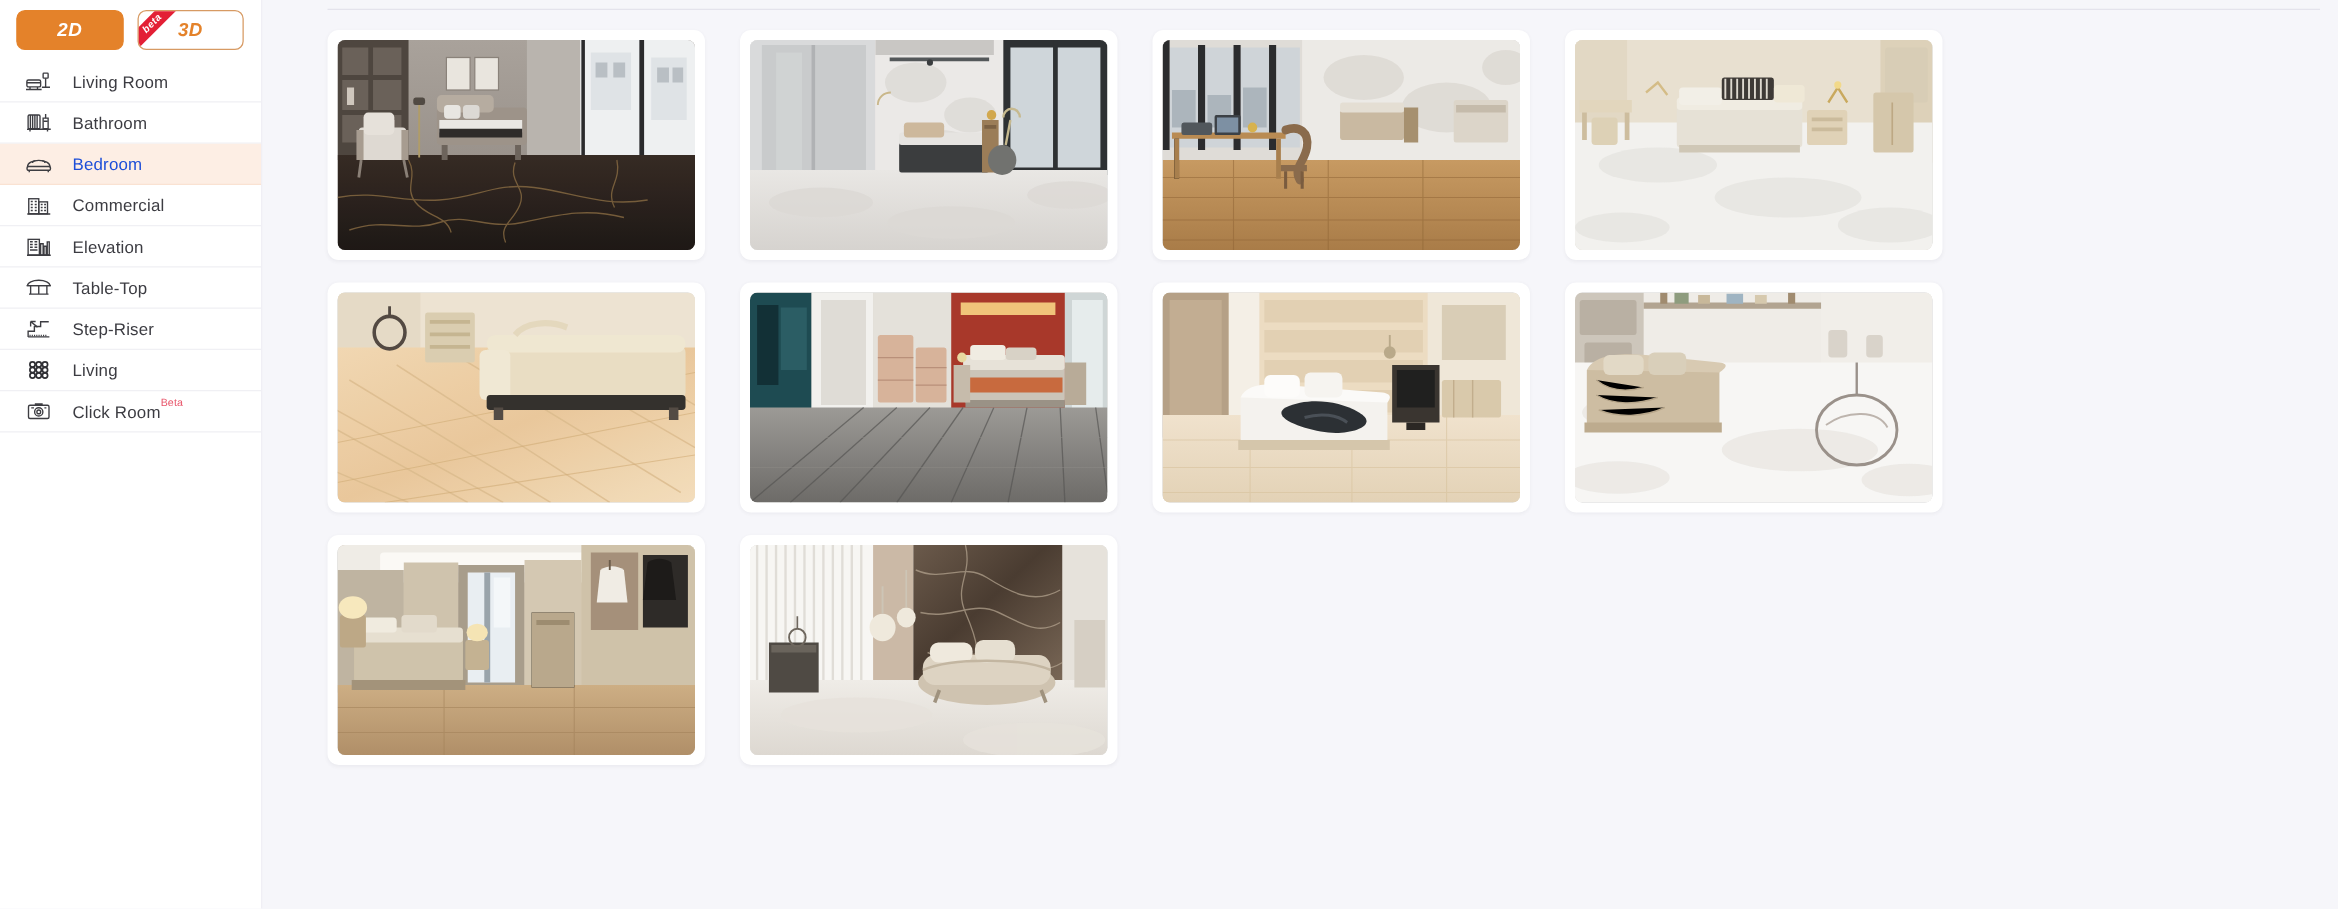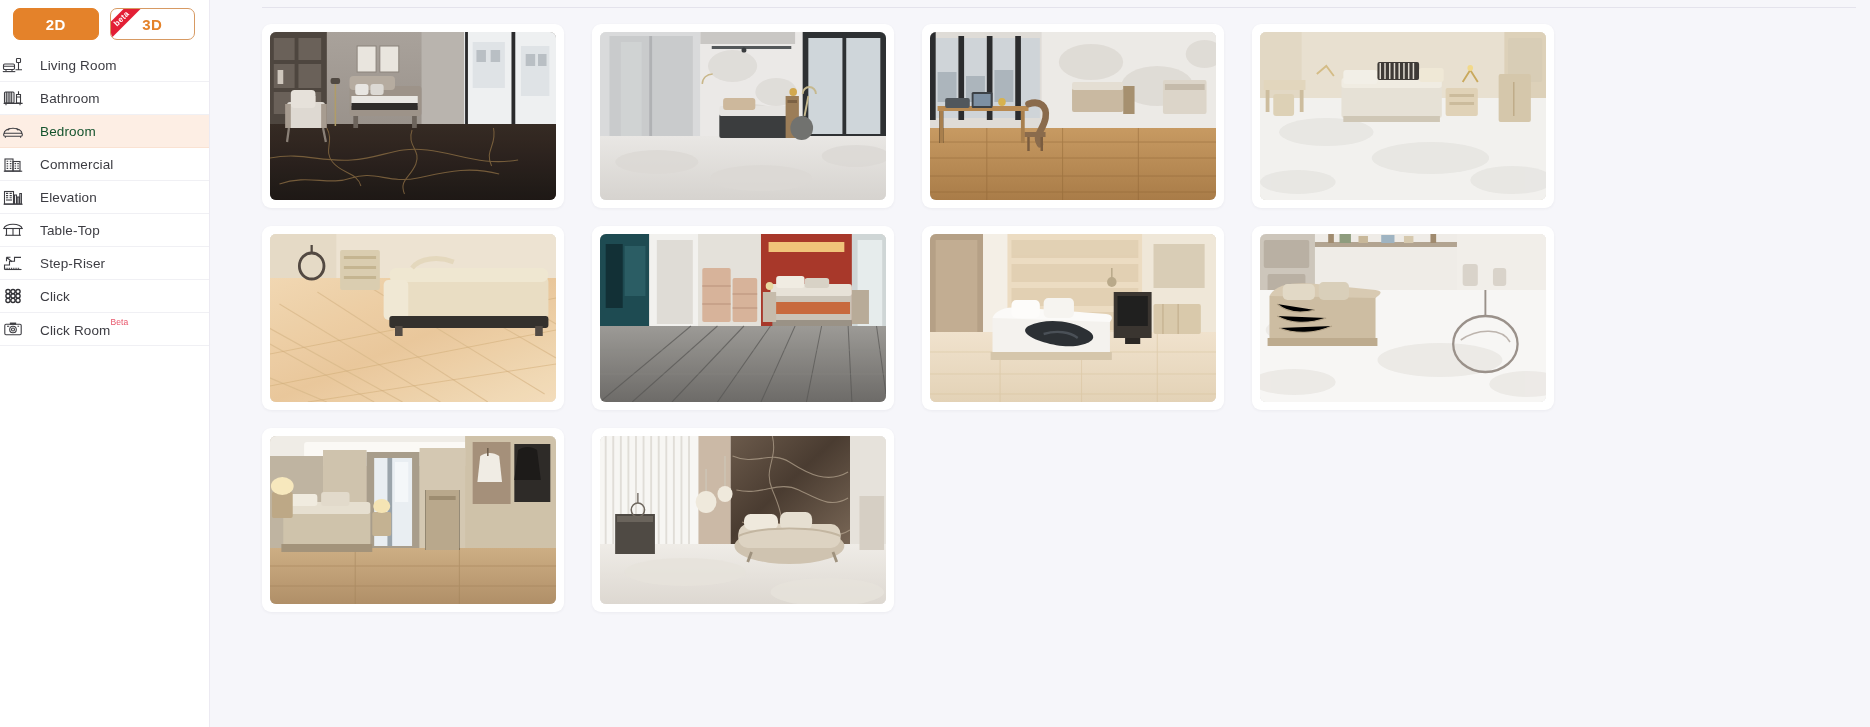--- a/index.html
+++ b/index.html
@@ -15,20 +15,21 @@
   .sidebar {
     width: 210px; height: 727px; flex: 0 0 210px;
     background: #ffffff;
     border-right: 1px solid #eceaf2;
     overflow: hidden;
   }
   .mode-toggle {
     display: flex; align-items: center;
     gap: 11px;
     padding: 8px 14px 9px 13px;
+    font-style: italic;
   }
   .mode-btn {
     position: relative;
     width: 88px; height: 32px;
     border-radius: 7px;
     display: flex; align-items: center; justify-content: center;
     font-size: 15px; font-weight: bold;
     letter-spacing: .3px;
     cursor: pointer;
     user-select: none;
@@ -61,38 +62,39 @@
     text-align: center;
     line-height: 12px;
     transform: rotate(-45deg);
     letter-spacing: .4px;
   }
 
   .nav-list { width: 100%; }
   .nav-item {
     display: flex; align-items: center;
     height: 33px;
+    padding-left: 18px;
     border-bottom: 1px solid #f0f0f4;
     cursor: pointer;
     position: relative;
   }
   .nav-item.selected { background: #fdeee4; border-bottom-color: #fae2d2; }
   .nav-icon {
     width: 26px; height: 22px; flex: 0 0 26px;
     display: flex; align-items: center; justify-content: center;
     margin-right: 14px;
   }
   .nav-icon svg { display: block; }
   .nav-label {
     font-size: 13.5px;
     color: #3c3c42;
     letter-spacing: .15px;
     white-space: nowrap;
   }
-  .nav-item.selected .nav-label { color: #14532d; }
+  .nav-item.selected .nav-label { color: #1d4ed8; }
   .beta-sup {
     font-size: 8.5px;
     color: #e8556a;
     vertical-align: super;
     position: relative;
     top: -4px;
     margin-left: 0px;
     letter-spacing: .1px;
   }
 
@@ -255,21 +257,21 @@
               <circle cx="11" cy="4.6" r="2.1"></circle>
               <circle cx="16" cy="4.6" r="2.1"></circle>
             <circle cx="6" cy="9" r="2.1"></circle>
               <circle cx="11" cy="9" r="2.1"></circle>
               <circle cx="16" cy="9" r="2.1"></circle>
             <circle cx="6" cy="13.4" r="2.1"></circle>
               <circle cx="11" cy="13.4" r="2.1"></circle>
               <circle cx="16" cy="13.4" r="2.1"></circle>
           </svg>
         </span>
-        <span class="nav-label">Click</span>
+        <span class="nav-label">Living</span>
       </div>
 
       <div class="nav-item">
         <span class="nav-icon">
           <svg width="22" height="18" viewBox="0 0 22 18" fill="none" stroke="#3d3d42" stroke-width="1.1">
             <rect x="2.8" y="4.2" width="16.4" height="10.6" rx="1.2"></rect>
             <circle cx="11" cy="9.5" r="3.3"></circle>
             <circle cx="11" cy="9.5" r="1.5"></circle>
             <path d="M5 6.3h2.2M15.5 6.3h1.6"></path>
             <path d="M8.4 3.1h5.2v1.1H8.4z"></path>

